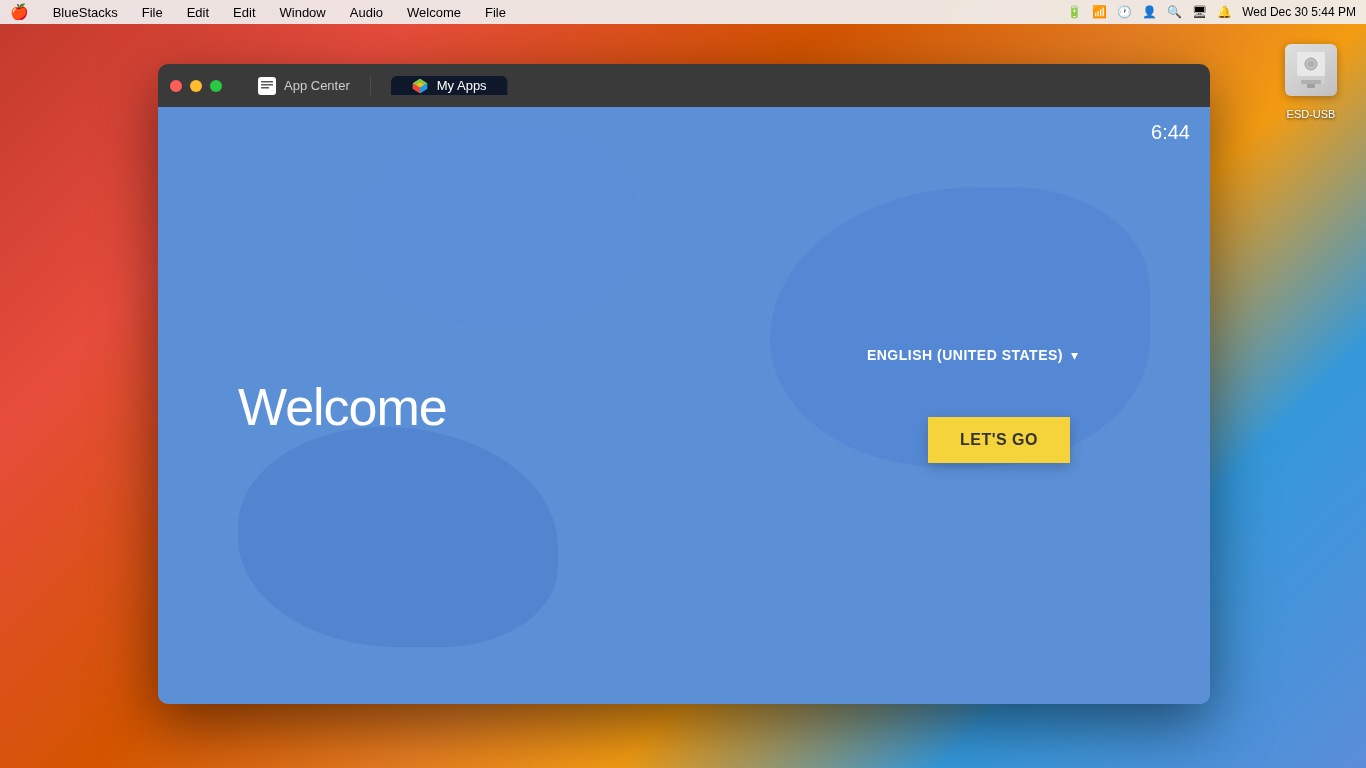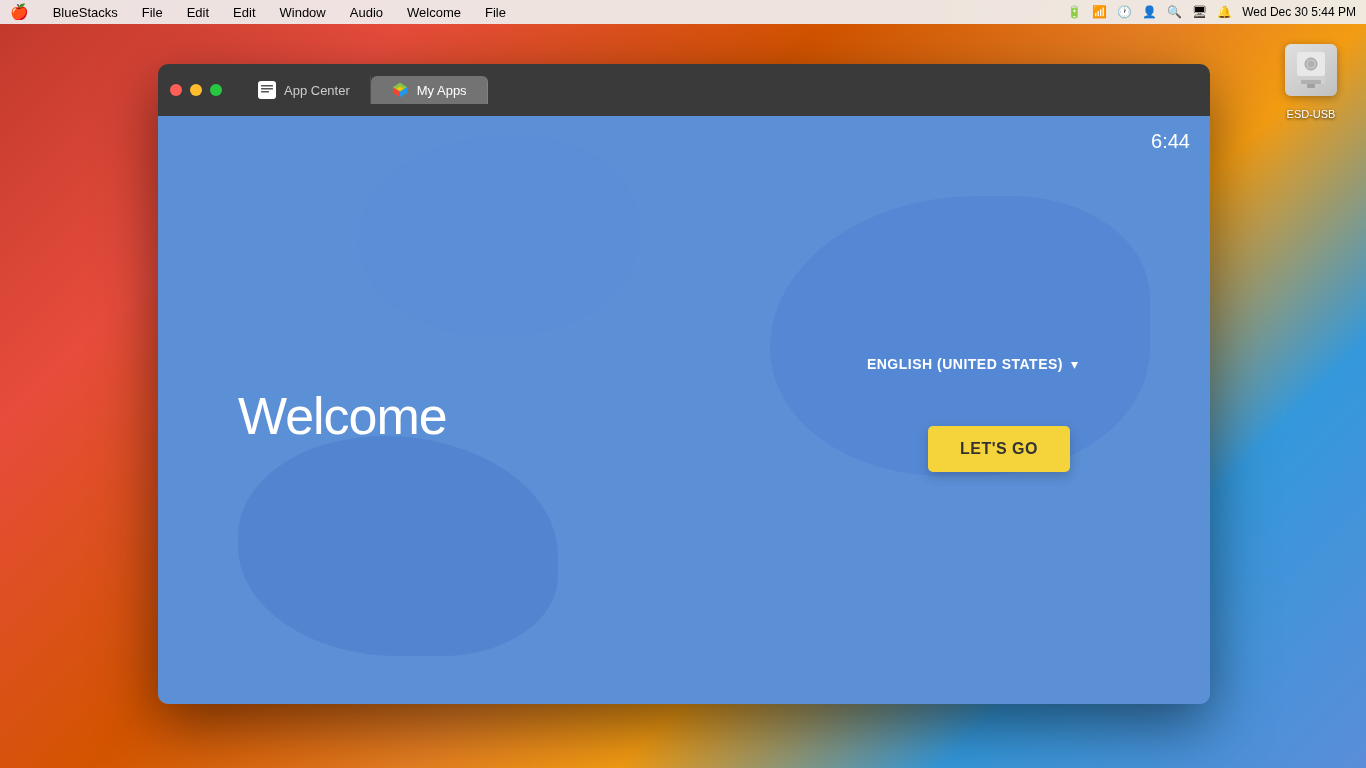--- a/index.html
+++ b/index.html
@@ -97,21 +97,21 @@
       left: 158px;
       width: 1052px;
       height: 640px;
       border-radius: 10px;
       overflow: hidden;
       box-shadow: 0 20px 60px rgba(0,0,0,0.5);
     }
 
     
     .window-titlebar {
-      height: 52px;
+      height: 43px;
       background: #3a3a3a;
       display: flex;
       align-items: center;
       padding: 12px 12px;
       gap: 0;
     }
 
     .window-controls {
       display: flex;
       gap: 8px;
@@ -144,23 +144,24 @@
       gap: 8px;
       padding: 0 20px;
       cursor: pointer;
       font-size: 13px;
       color: #ccc;
       background: transparent;
       border-right: 1px solid rgba(255,255,255,0.1);
     }
 
     .tab.active {
-      background: #737373;
+      background: #0f172a;
       color: white;
       border-radius: 6px 6px 0 0;
+      margin-left: 20px;
     }
 
     .tab-icon {
       width: 18px;
       height: 18px;
       border-radius: 3px;
       display: flex;
       align-items: center;
       justify-content: center;
       font-size: 14px;
@@ -268,21 +269,21 @@
       right: 140px;
       top: 50%;
       transform: translateY(10px);
       background: #f5d33a;
       color: #333;
       border: none;
       padding: 14px 32px;
       font-size: 16px;
       font-weight: 700;
       letter-spacing: 0.5px;
-      border-radius: 5px;
+      border-radius: 0;
       cursor: pointer;
       box-shadow: 0 4px 12px rgba(0,0,0,0.2);
     }
   </style>
 </head>
 <body>
 
 <div class="menubar">
   <div class="menubar-left">
     <span class="apple-logo">🍎</span>

